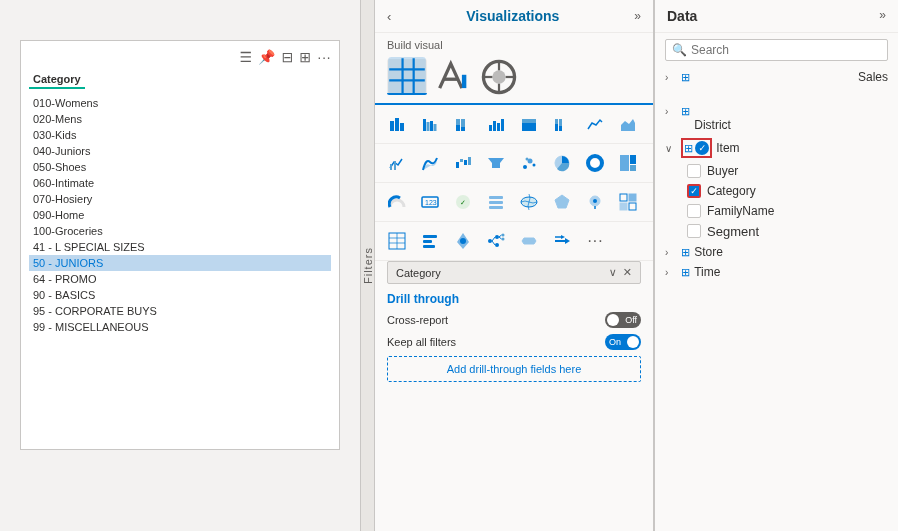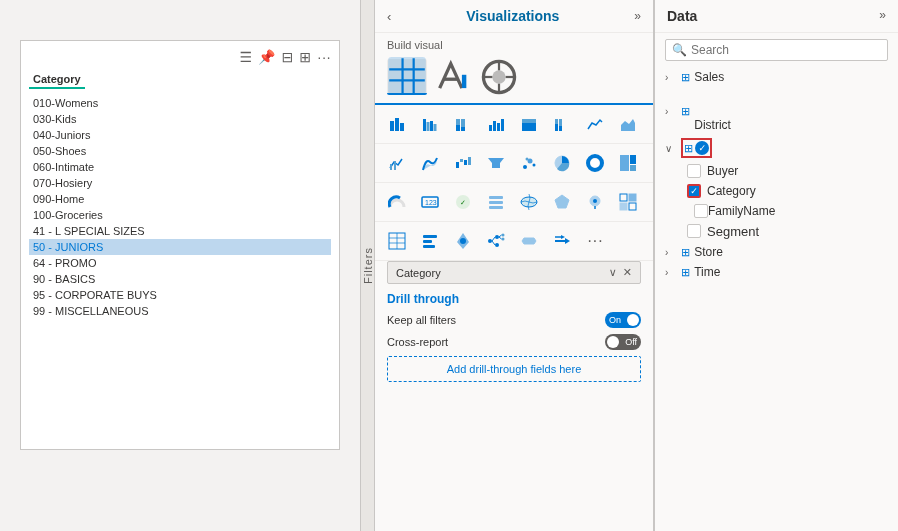--- a/index.html
+++ b/index.html
@@ -268,20 +268,21 @@
     <div class="visual-toolbar">
       <span>☰</span>
       <span>📌</span>
       <span>⊟</span>
       <span>⊞</span>
       <span>···</span>
     </div>
     <div class="category-header">Category</div>
     <div class="category-list">
     <div class="category-item">010-Womens</div>
+        <div class="category-item">020-Mens</div>
         <div class="category-item">030-Kids</div>
         <div class="category-item">040-Juniors</div>
         <div class="category-item">050-Shoes</div>
         <div class="category-item">060-Intimate</div>
         <div class="category-item">070-Hosiery</div>
         <div class="category-item">090-Home</div>
         <div class="category-item">100-Groceries</div>
         <div class="category-item">41 - L SPECIAL SIZES</div>
         <div class="category-item highlight">50 - JUNIORS</div>
         <div class="category-item">64 - PROMO</div>
@@ -557,76 +558,77 @@
       <div class="columns-pill-icons">
         <span>∨</span>
         <span>✕</span>
       </div>
     </div>
   </div>
 
   <div class="drill-section">
     <div class="drill-title">Drill through</div>
     <div class="drill-row">
+      <span>Cross-report</span>
+      <div class="toggle">
+        <div class="toggle-knob"></div>
+        <span class="toggle-label">Off</span>
+      </div>
+    </div>
+    <div class="drill-row">
       <span>Keep all filters</span>
       <div class="toggle on">
         <div class="toggle-knob"></div>
         <span class="toggle-label">On</span>
       </div>
     </div>
-    <div class="drill-row">
-      <span>Cross-report</span>
-      <div class="toggle">
-        <div class="toggle-knob"></div>
-        <span class="toggle-label">Off</span>
-      </div>
-    </div>
     <div class="add-drill-btn">Add drill-through fields here</div>
   </div>
 </div>
 
 <div class="data-panel">
   <div class="data-panel-header">
     <span class="data-panel-title">Data</span>
     <span style="font-size:12px;color:#605e5c;cursor:pointer;">»</span>
   </div>
   <div class="search-box">
     <span class="search-icon">🔍</span>
     <input class="search-input" type="text" placeholder="Search" style="">
   </div>
 
   <div id="data-tree">
       <div style="display: flex; align-items: center; padding: 3px 10px; cursor: pointer; font-size: 12px; color: rgb(50, 49, 48); gap: 4px;">
         <span style="font-size:10px;color:#605e5c;width:12px;">›</span>
         <span style="font-size:11px;color:#0078d4;">⊞</span>
-        <span style="flex:1;">Sales</span>
+        <span style="flex:1;text-align:right;">Sales</span>
       </div>
       <div style="display: flex; align-items: center; padding: 3px 10px; cursor: pointer; font-size: 12px; color: rgb(50, 49, 48); gap: 4px;">
         <span style="font-size:10px;color:#605e5c;width:12px;">›</span>
         <span style="font-size:11px;color:#0078d4;">⊞</span>
         <span style="flex:1;margin-top:28px;">District</span>
       </div>
       <div style="display: flex; align-items: center; padding: 3px 10px; cursor: pointer; font-size: 12px; color: rgb(50, 49, 48); gap: 4px;">
         <span style="font-size:10px;color:#605e5c;width:12px;">∨</span>
         <span style="border:2px solid #d13438;padding:1px;display:flex;align-items:center;gap:2px;">
           <span style="font-size:11px;color:#0078d4;">⊞</span>
           <span style="width:14px;height:14px;background:#0078d4;border-radius:50%;display:flex;align-items:center;justify-content:center;color:white;font-size:9px;">✓</span>
         </span>
+        <span style="flex:1;">Item</span>
       </div>
       <div style="display: flex; align-items: center; padding: 3px 10px 3px 32px; cursor: pointer; font-size: 12px; color: rgb(50, 49, 48); gap: 6px;">
           <div style="width:14px;height:14px;border:1px solid #c8c6c4;border-radius:2px;background:#fff;flex-shrink:0;"></div>
           <span>Buyer</span>
         </div>
       <div style="display: flex; align-items: center; padding: 3px 10px 3px 32px; cursor: pointer; font-size: 12px; color: rgb(50, 49, 48); gap: 6px;">
           <div style="width:14px;height:14px;border:2px solid #d13438;border-radius:2px;display:flex;align-items:center;justify-content:center;background:#0078d4;flex-shrink:0;">
           <span style="color:#fff;font-size:9px;">✓</span>
         </div>
           <span>Category</span>
         </div>
-      <div style="display: flex; align-items: flex-start; padding: 3px 10px 3px 32px; cursor: pointer; font-size: 12px; color: rgb(50, 49, 48);  margin-left: 7px;">
+      <div style="display: flex; align-items: flex-start; padding: 3px 10px 3px 32px; cursor: pointer; font-size: 12px; color: rgb(50, 49, 48); gap: 6px;">
           <div style="width:14px;height:14px;border:1px solid #c8c6c4;border-radius:2px;background:#fff;flex-shrink:0;"></div>
           <span>FamilyName</span>
         </div>
       <div style="display: flex; padding: 3px 10px 3px 32px; cursor: pointer; font-size: 13px; color: rgb(50, 49, 48); gap: 6px;">
           <div style="width:14px;height:14px;border:1px solid #c8c6c4;border-radius:2px;background:#fff;flex-shrink:0;"></div>
           <span>Segment</span>
         </div>
       <div style="display: flex; align-items: center; padding: 3px 10px; cursor: pointer; font-size: 12px; color: rgb(50, 49, 48); gap: 4px;">
         <span style="font-size:10px;color:#605e5c;width:12px;">›</span>
         <span style="font-size:11px;color:#0078d4;">⊞</span>

